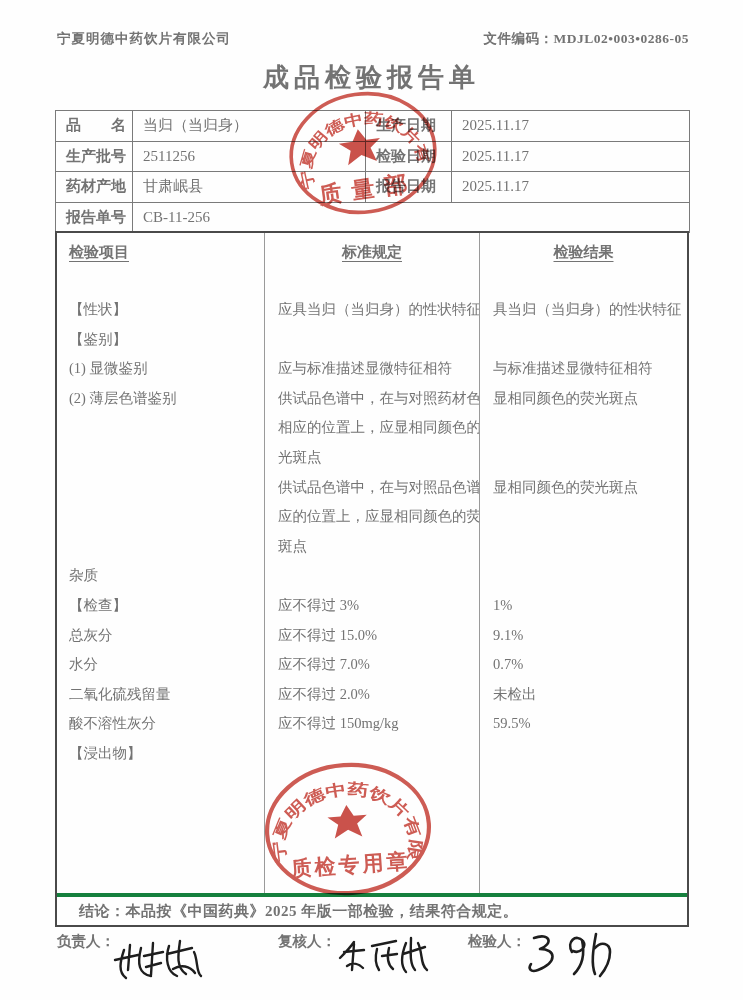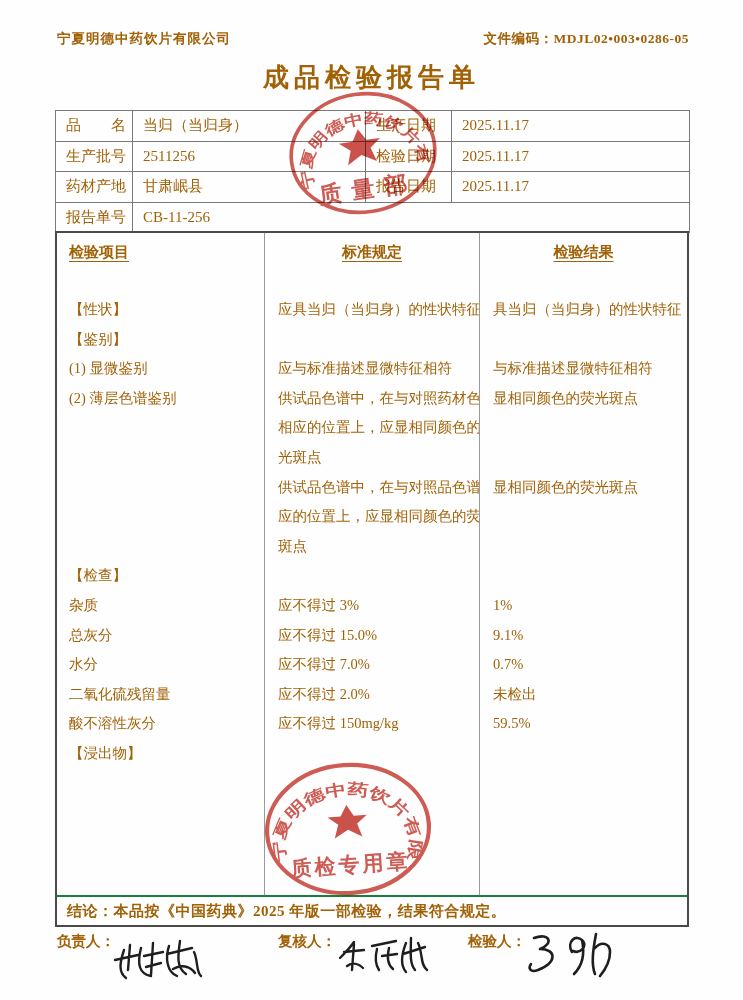--- a/index.html
+++ b/index.html
@@ -1,51 +1,51 @@
 <!DOCTYPE html>
 <html><head>
 <meta charset="utf-8">
 <style>
   html,body{margin:0;padding:0;background:#e8e8e8;}
   .page{
     position:relative; width:743px; height:1000px; margin:0 auto;
     background:#fefefe; overflow:hidden;
     font-family:"Liberation Serif","DejaVu Serif",serif;
-    color:#a16207;
+    color:#737373;
   }
   
   .company{position:absolute; left:57px; top:30px; font-size:13.5px; font-weight:bold; letter-spacing:1px;}
   .doccode{position:absolute; right:54px; top:30px; font-size:13.5px; font-weight:bold; letter-spacing:.5px;}
   .title{position:absolute; left:0; top:60px; width:100%; text-align:center;
          font-size:26px; font-weight:bold; letter-spacing:5px;}
   
   .info-table{position:absolute; left:55px; top:110px; width:634px; height:118px;
               border-collapse:collapse; table-layout:fixed; font-size:15px;}
   .info-table td{border:1px solid #7a7a7a; padding:0 0 0 10px; height:29.5px;
                  white-space:nowrap; overflow:hidden;}
-  .info-table td.lbl{font-weight:normal;}
+  .info-table td.lbl{font-weight:bold;}
   
   .report-box{position:absolute; left:55px; top:231px; width:634px; height:696px;
               border:2px solid #4a4a4a; box-sizing:border-box;
               display:flex; flex-direction:column;}
   .main-area{flex:1; display:flex; min-height:0;}
   .mcol{box-sizing:border-box; overflow:hidden;}
   .mcol.c1{width:208px; border-right:1px solid #9a9a9a;}
   .mcol.c2{width:215px; border-right:1px solid #9a9a9a;}
   .mcol.c3{flex:1;}
   .mcol-header{height:62px; padding-top:10px; box-sizing:border-box; font-size:15px; font-weight:bold;}
   .c1 .mcol-header{padding-left:12px; text-align:left;}
   .c2 .mcol-header,.c3 .mcol-header{text-align:center;}
   .mcol-header span{text-decoration:underline; text-underline-offset:4px;margin-top:20px;}
   .mline{height:29.6px; line-height:29.6px; font-size:14.5px; white-space:nowrap;}
   .c1 .mline{padding-left:12px;}
   .c2 .mline{padding-left:13px;}
   .c3 .mline{padding-left:13px;}
-  .conclusion-row{height:28px; border-top:2px solid #15803d; line-height:28px;
-                  padding-left:10px; font-size:15px; font-weight:bold; letter-spacing:.5px;
+  .conclusion-row{height:28px; border-top:4px solid #15803d; line-height:28px;
+                  padding-left:22px; font-size:15px; font-weight:bold; letter-spacing:.5px;
                   white-space:nowrap;}
   
   .sig-row{position:absolute; left:0; top:930px; width:743px; height:70px;padding-left:11px;}
   .sig-label{position:absolute; top:2px; font-size:14.5px; font-weight:bold;}
   .sig-label.l1{left:57px;} .sig-label.l2{left:278px;} .sig-label.l3{left:468px;}
   .sig-svg{position:absolute;}
   .sig-svg.s1{left:108px; top:-4px;} .sig-svg.s2{left:332px; top:-8px;} .sig-svg.s3{left:520px; top:-10px;}
   
   .stamp{position:absolute; mix-blend-mode:multiply; opacity:.88;}
   .stamp-top{left:275px; top:85px;}
@@ -100,22 +100,22 @@
         <div class="mcol-header"><span>检验项目</span></div>
         <div class="mline">【性状】</div>
         <div class="mline">【鉴别】</div>
         <div class="mline">(1) 显微鉴别</div>
         <div class="mline">(2) 薄层色谱鉴别</div>
         <div class="mline"></div>
         <div class="mline"></div>
         <div class="mline"></div>
         <div class="mline"></div>
         <div class="mline"></div>
+        <div class="mline">杂质</div>
         <div class="mline">【检查】</div>
-        <div class="mline">杂质</div>
         <div class="mline">总灰分</div>
         <div class="mline">水分</div>
         <div class="mline">二氧化硫残留量</div>
         <div class="mline">酸不溶性灰分</div>
         <div class="mline">【浸出物】</div>
       </div>
 
       <div class="mcol c2">
         <div class="mcol-header"><span>标准规定</span></div>
         <div class="mline">应具当归（当归身）的性状特征</div>

